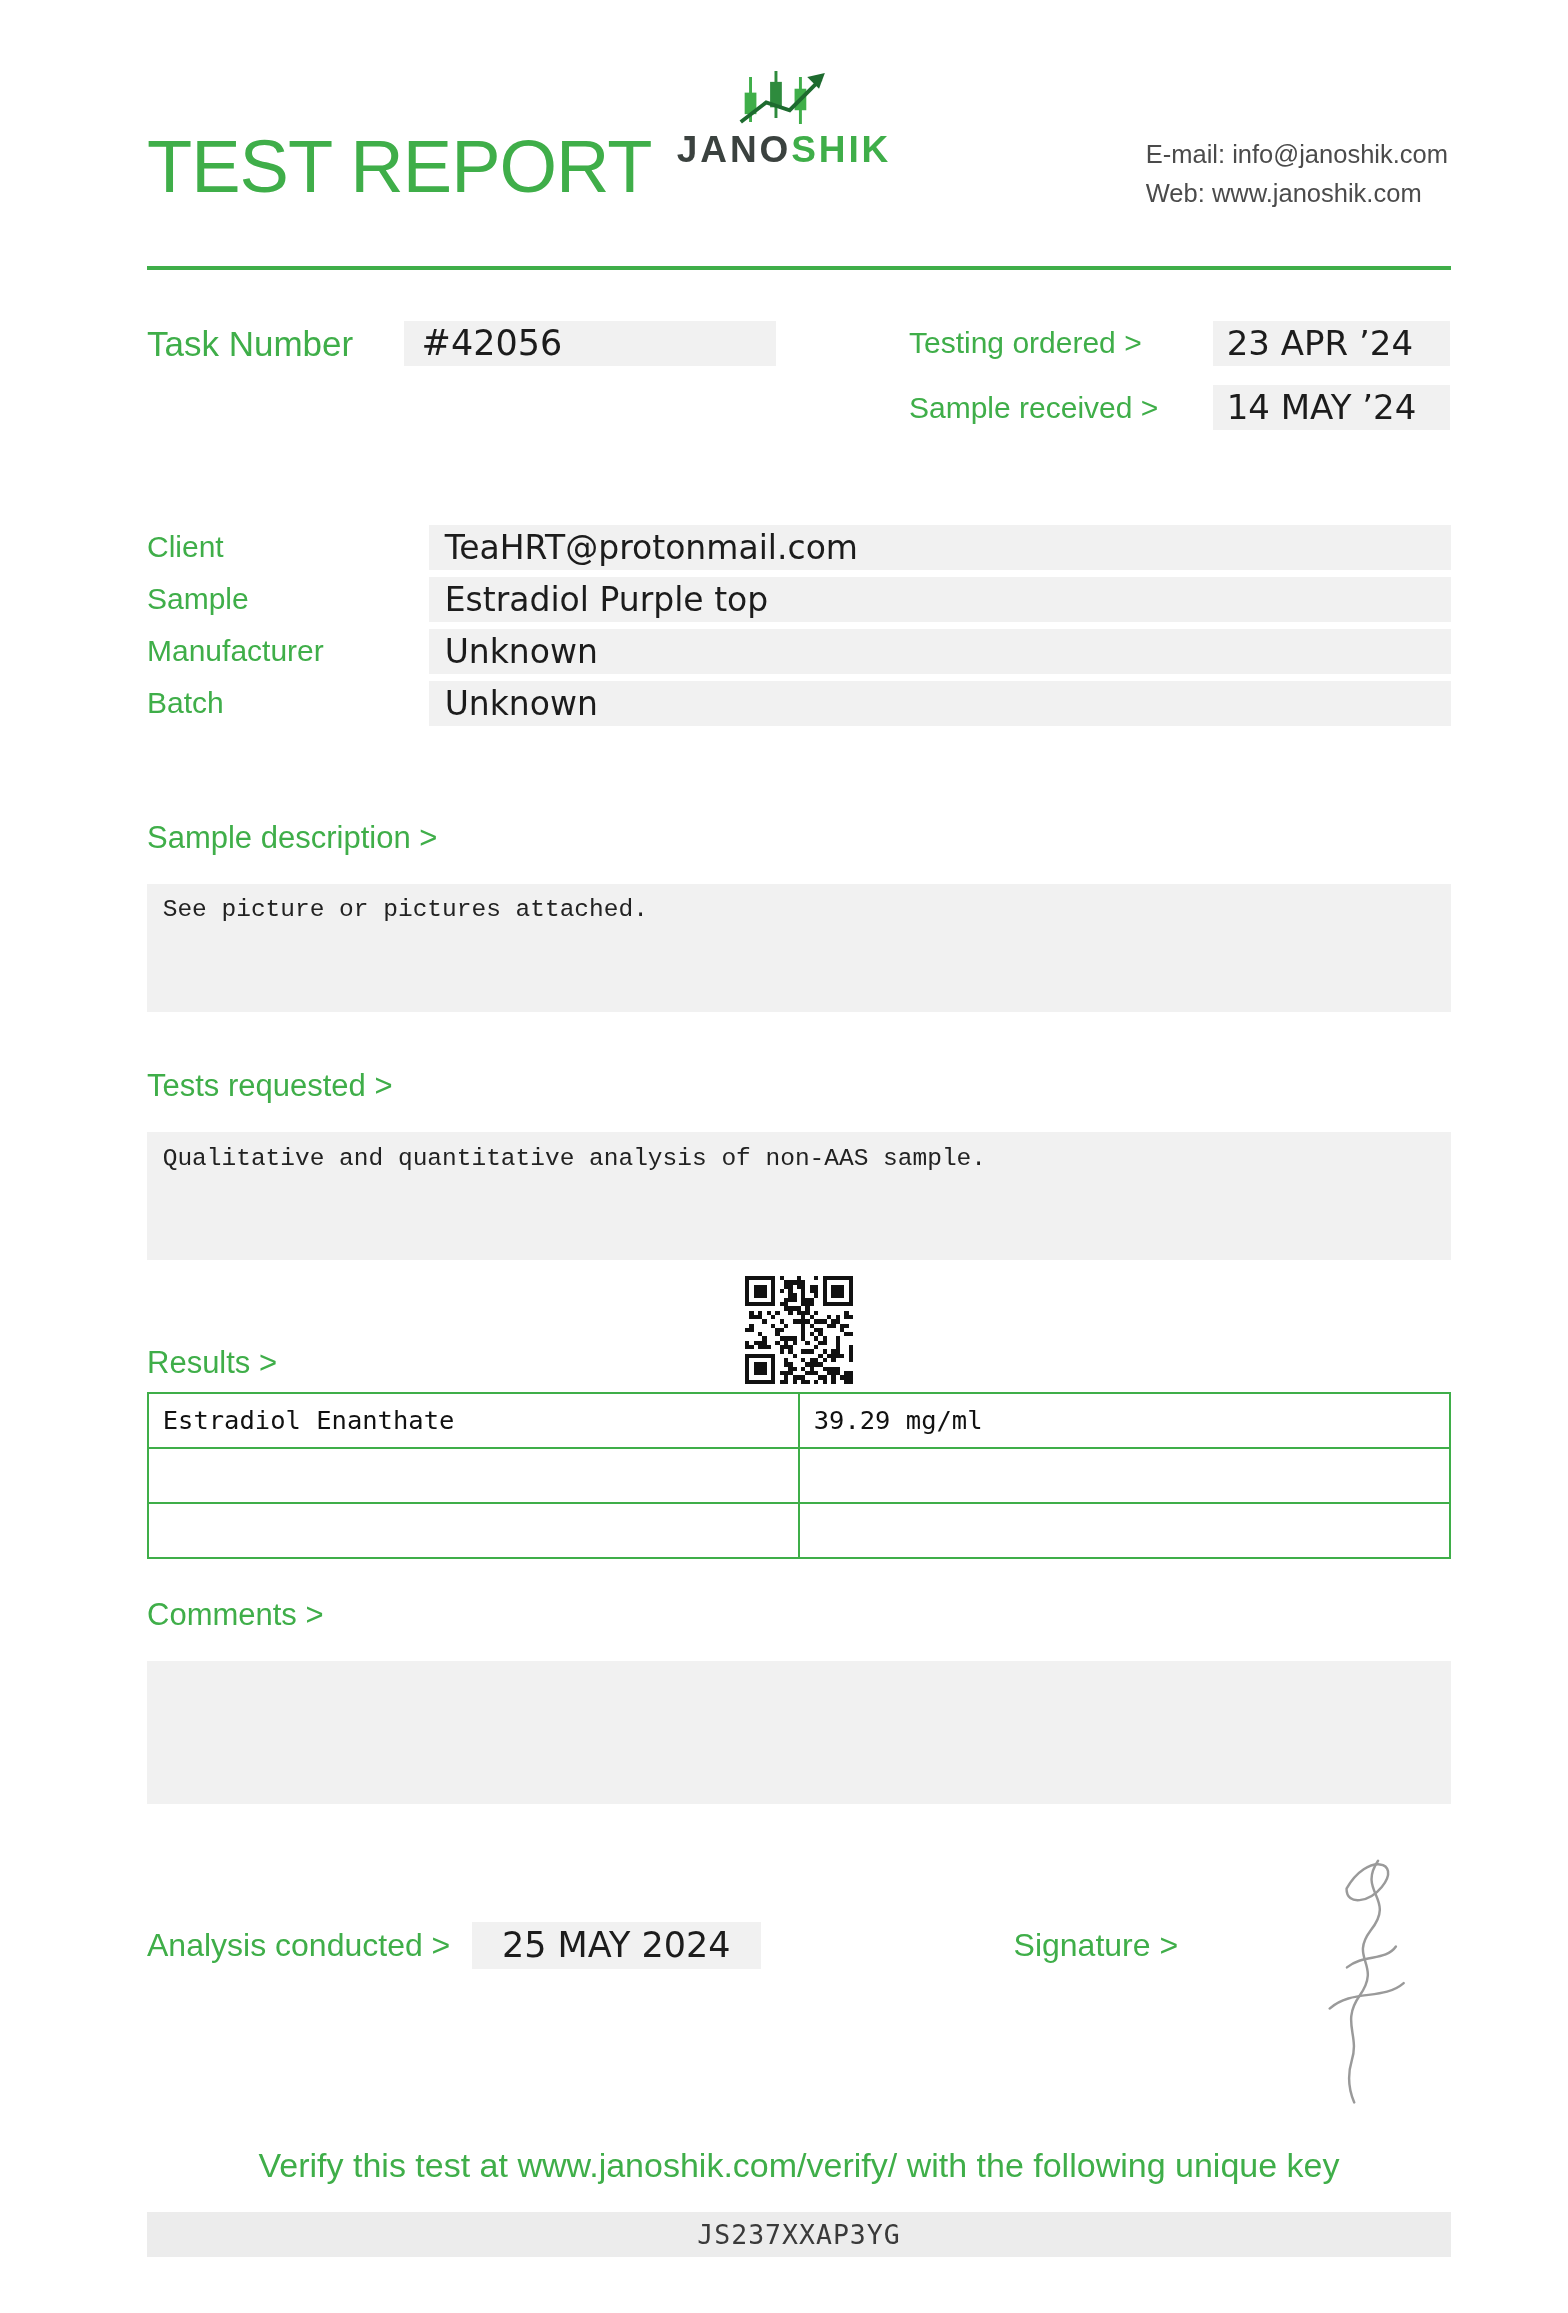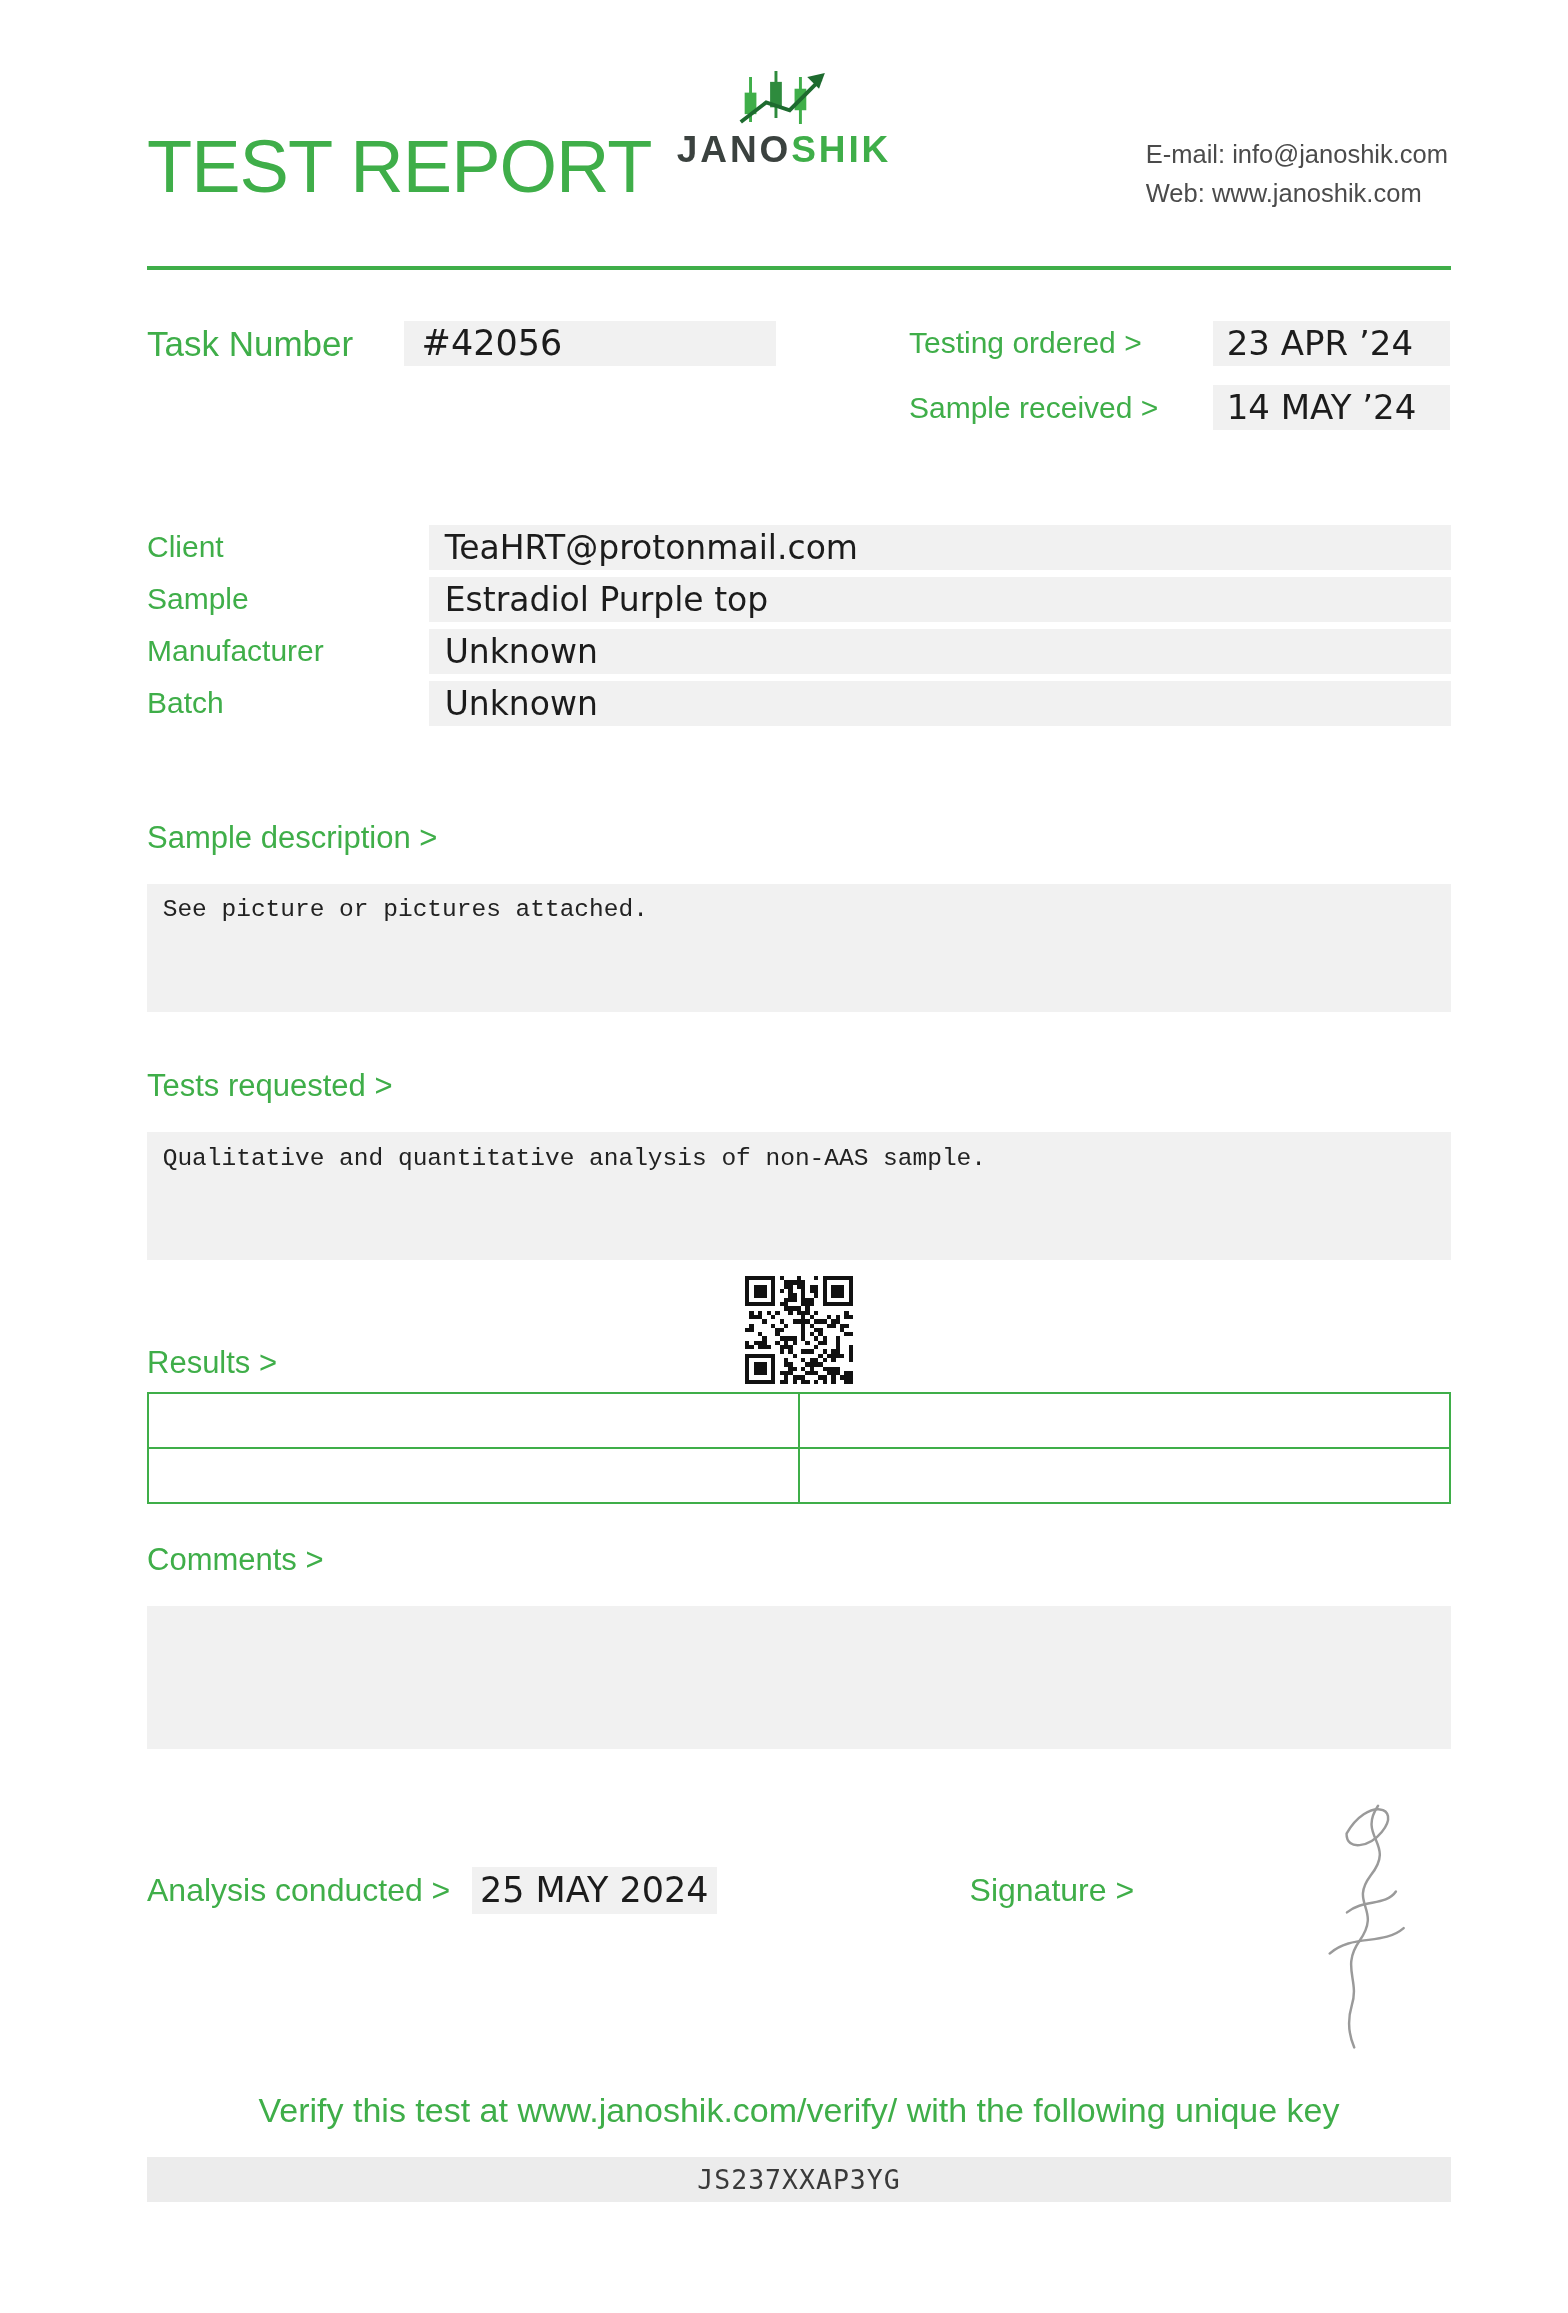--- a/index.html
+++ b/index.html
@@ -52,21 +52,21 @@
   
   .results-row{position:relative;margin:7.8px 0 0 147px;width:1304px;height:124px}
   .results-row h2{position:absolute;left:0;bottom:11.8px}
   .qr{position:absolute;left:50%;transform:translateX(-50%);top:7.8px}
   .results-table{margin-left:147px;width:1304px;border-collapse:collapse;table-layout:fixed}
   .results-table td{border:2px solid var(--g);height:55px;font-family:"DejaVu Sans Mono",monospace;font-size:25.5px;padding:0 13.7px;color:#111}
 
   
   .analysis{position:relative;margin:118px 118px 0 147px;display:flex;align-items:center;height:47px}
   .analysis-label{font-size:32px;color:var(--g);margin-right:21.6px;white-space:nowrap}
-  .analysis-value{height:47px;line-height:47px;padding:0 8px;font-size:35px;font-family:"DejaVu Sans",sans-serif;white-space:nowrap}
+  .analysis-value{height:47px;line-height:47px;padding:0 30px;font-size:35px;font-family:"DejaVu Sans",sans-serif;white-space:nowrap}
   .sig-label{margin-left:253px}
   .signature-svg{position:absolute;right:14.7px;top:-74px}
 
   
   .verify{margin:176px 0 0 147px;width:1304px;text-align:center;font-size:34px;color:var(--g);line-height:1.2}
   .key-box{margin:26.5px 0 0 147px;width:1304px;height:45px;background:#ececec;text-align:center;line-height:45px;font-family:"DejaVu Sans Mono",monospace;font-size:26.5px;color:#3a3a3a;letter-spacing:1px}
 </style>
 </head>
 <body>
 
@@ -348,20 +348,24 @@
           <rect x="0" y="18" width="7" height="7"></rect>
           <rect x="1" y="19" width="5" height="5" fill="#fff"></rect>
           <rect x="2" y="20" width="3" height="3"></rect>
         </g>
       </svg>
   </div>
 
   <table class="results-table">
     <tbody>
       <tr>
+        <td>Estradiol Enanthate</td>
+        <td>39.29 mg/ml</td>
+      </tr>
+      <tr>
         <td></td>
         <td></td>
       </tr>
       <tr>
         <td></td>
         <td></td>
       </tr>
     </tbody>
   </table>
 

